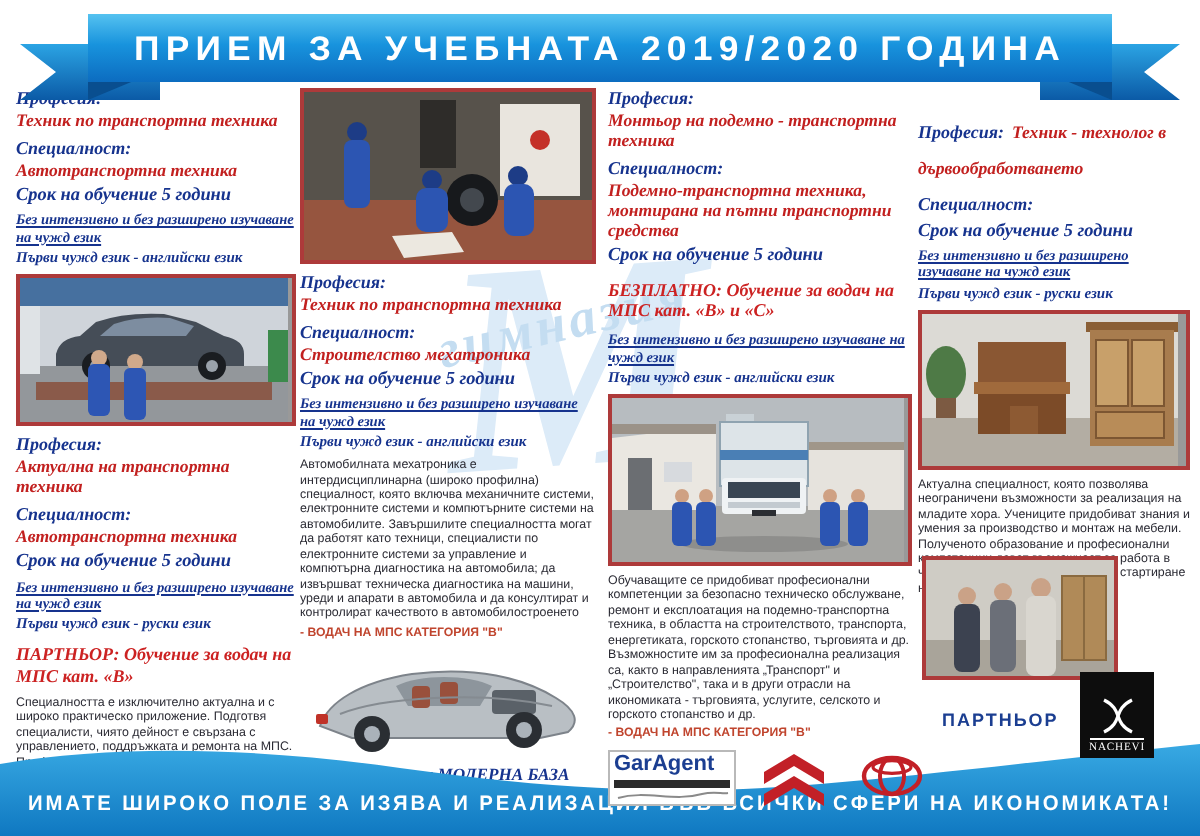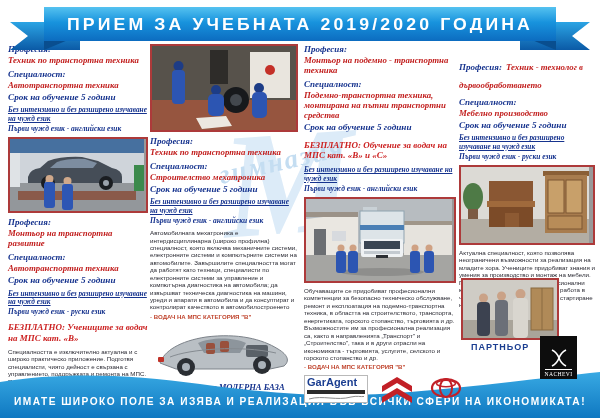--- a/index.html
+++ b/index.html
@@ -22,21 +22,21 @@
   .caption{color:#16338e;font-weight:bold;font-style:italic;font-size:8.6px;line-height:1.25;text-align:center;margin-top:3px;}
   .partners-heading{color:#cc2222;font-family:"Liberation Sans",sans-serif;font-size:7.6px;font-weight:bold;margin-top:3px;letter-spacing:0.2px;}
   .logos-row{display:flex;align-items:flex-start;gap:9px;margin-top:5px;position:relative;z-index:3;}
   .garagent{width:62px;background:#fff;border:1px solid #b9b9b9;padding:1px 2px 0 2px;}
   .garagent-text{font-family:"Liberation Sans",sans-serif;font-weight:bold;font-size:11px;color:#1b3e91;line-height:1.05;}
   .garagent-bar{height:4px;background:#2b2b2b;margin-top:1px;}
   .nachevi{position:absolute;left:81px;top:292px;width:37px;height:41px;background:#0d0d0d;
     display:flex;flex-direction:column;align-items:center;justify-content:flex-end;padding-bottom:2px;z-index:3;}
   .nachevi-name{color:#fff;font-family:"Liberation Serif",serif;font-size:5.6px;letter-spacing:0.4px;
     border-top:1px solid #fff;padding-top:1px;margin-top:1px;}
-  .partner-label{position:absolute;left:12px;top:298px;color:#1b3e91;font-family:"Liberation Sans",sans-serif;
+  .partner-label{position:absolute;left:12px;top:311px;color:#1b3e91;font-family:"Liberation Sans",sans-serif;
     font-weight:bold;font-size:9px;letter-spacing:1px;}
   .photo5{position:absolute;left:2px;top:230px;}
   .watermark{position:absolute;color:#d9eaf7;font-weight:bold;z-index:0;user-select:none;}
   #wm-letter{left:222px;top:96px;font-size:150px;font-style:italic;transform:rotate(-4deg);color:#dcebf8;}
   #wm-text{left:218px;top:146px;font-size:27px;font-style:italic;letter-spacing:2px;transform:rotate(-13deg);color:#c4ddf1;}
   svg{display:block;}
   .abs{position:absolute;}
 </style>
 </head>
 <body>
@@ -94,27 +94,27 @@
           <circle cx="39.5" cy="40" r="4" fill="#d0a98b"></circle>
             <circle cx="57.5" cy="42" r="4" fill="#d0a98b"></circle>
           <rect x="34" y="43" width="11" height="26" rx="3" fill="#2d56b4"></rect>
           <rect x="52" y="45" width="11" height="26" rx="3" fill="#2d56b4"></rect>
         </g>
         <rect x="124" y="26" width="10" height="26" fill="#3c8a4c"></rect>
       </svg>
     </div>
 
     <div class="lbl">Професия:</div>
-    <div class="val">Монтьор на транспортна развитие</div>
+    <div class="val">Актуална на транспортна техника</div>
     <div class="lbl">Специалност:</div>
     <div class="val">Автотранспортна техника</div>
     <div class="term">Срок на обучение 5 години</div>
     <div class="note">Без интензивно и без разширено изучаване на чужд език</div>
     <div class="flang">Първи чужд език - руски език</div>
-    <div class="free">БЕЗПЛАТНО: Учениците за водач на МПС кат. «В»</div>
+    <div class="free">ПАРТНЬОР: Обучение за водач на МПС кат. «В»</div>
     <div class="desc">Специалността е изключително актуална и с широко практическо приложение. Подготвя специалисти, чиято дейност е свързана с управлението, поддръжката и ремонта на МПС. Професията подготвя младите хора за динамичното развитие на автотранспортната сфера, нейното разнообразие и увеличаващия се брой автомобили в световен мащаб.</div>
     <div class="driver">- ВОДАЧ НА МПС КАТЕГОРИЯ "В"</div>
   </div>
 
   <div class="col" id="col2">
     <div class="photo" style="margin-top:0">
       <svg width="144" height="84" viewBox="0 0 144 84">
         <rect width="144" height="84" fill="#57524b"></rect>
         <rect y="54" width="144" height="30" fill="#96553f"></rect>
         <rect x="98" y="6" width="40" height="46" fill="#e9e5de"></rect>
@@ -234,21 +234,20 @@
       </div>
     </div>
   </div>
 
   <div class="col" id="col4">
     <div style="line-height:1.15;margin-top:12px">
       <span class="lbl">Професия:</span>
       <span class="val">Техник - технолог в дървообработването</span>
     </div>
     <div class="lbl">Специалност:</div>
-    <div class="val">Мебелно производство</div>
     <div class="term">Срок на обучение 5 години</div>
     <div class="note">Без интензивно и без разширено изучаване на чужд език</div>
     <div class="flang">Първи чужд език - руски език</div>
 
     <div class="photo">
       <svg width="128" height="76" viewBox="0 0 128 76">
         <rect width="128" height="76" fill="#dcdad5"></rect>
         <rect y="52" width="128" height="24" fill="#b3ada3"></rect>
         <ellipse cx="12" cy="30" rx="10" ry="14" fill="#4e7a46"></ellipse>
         <rect x="7" y="42" width="10" height="10" fill="#7c5a42"></rect>

